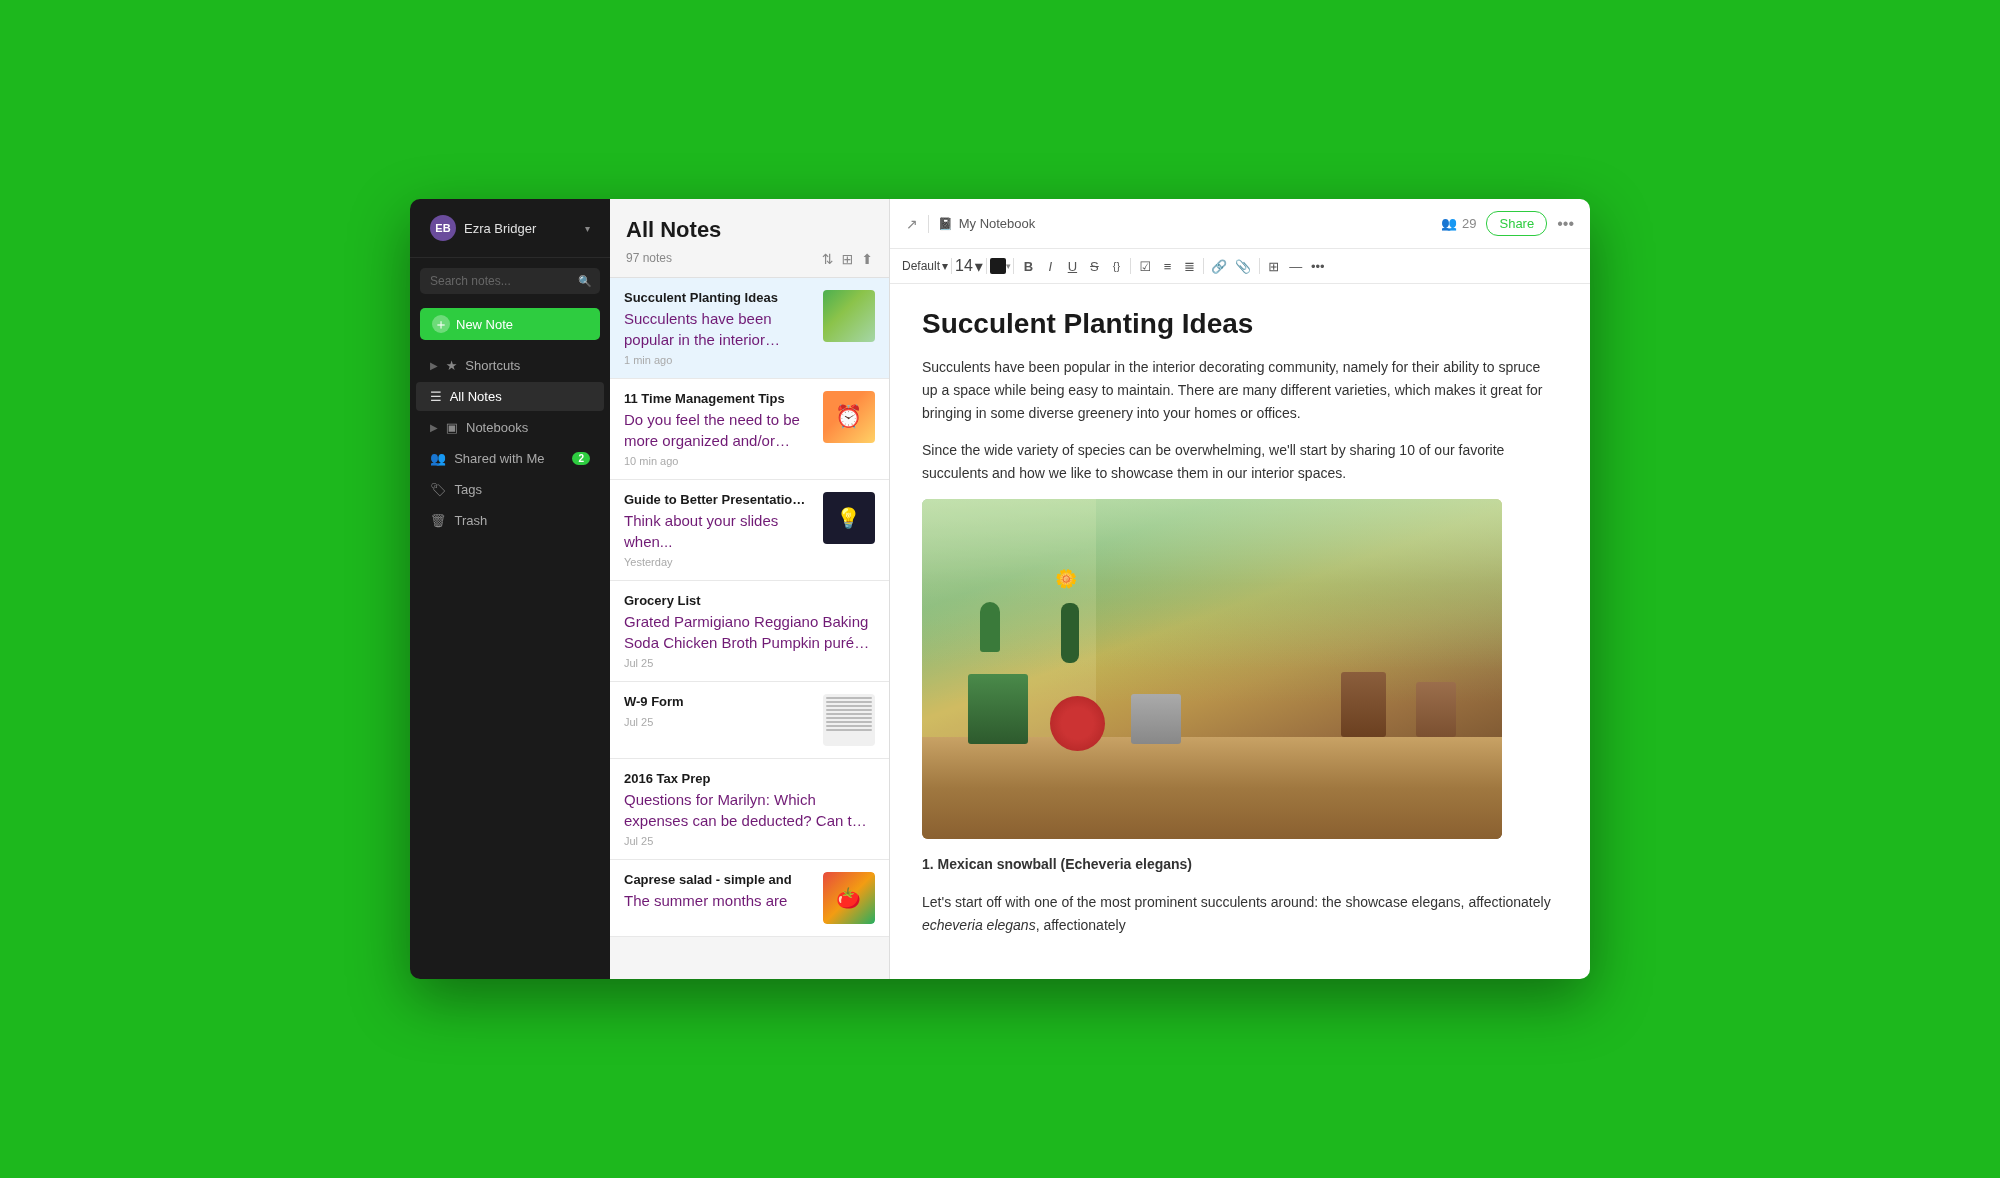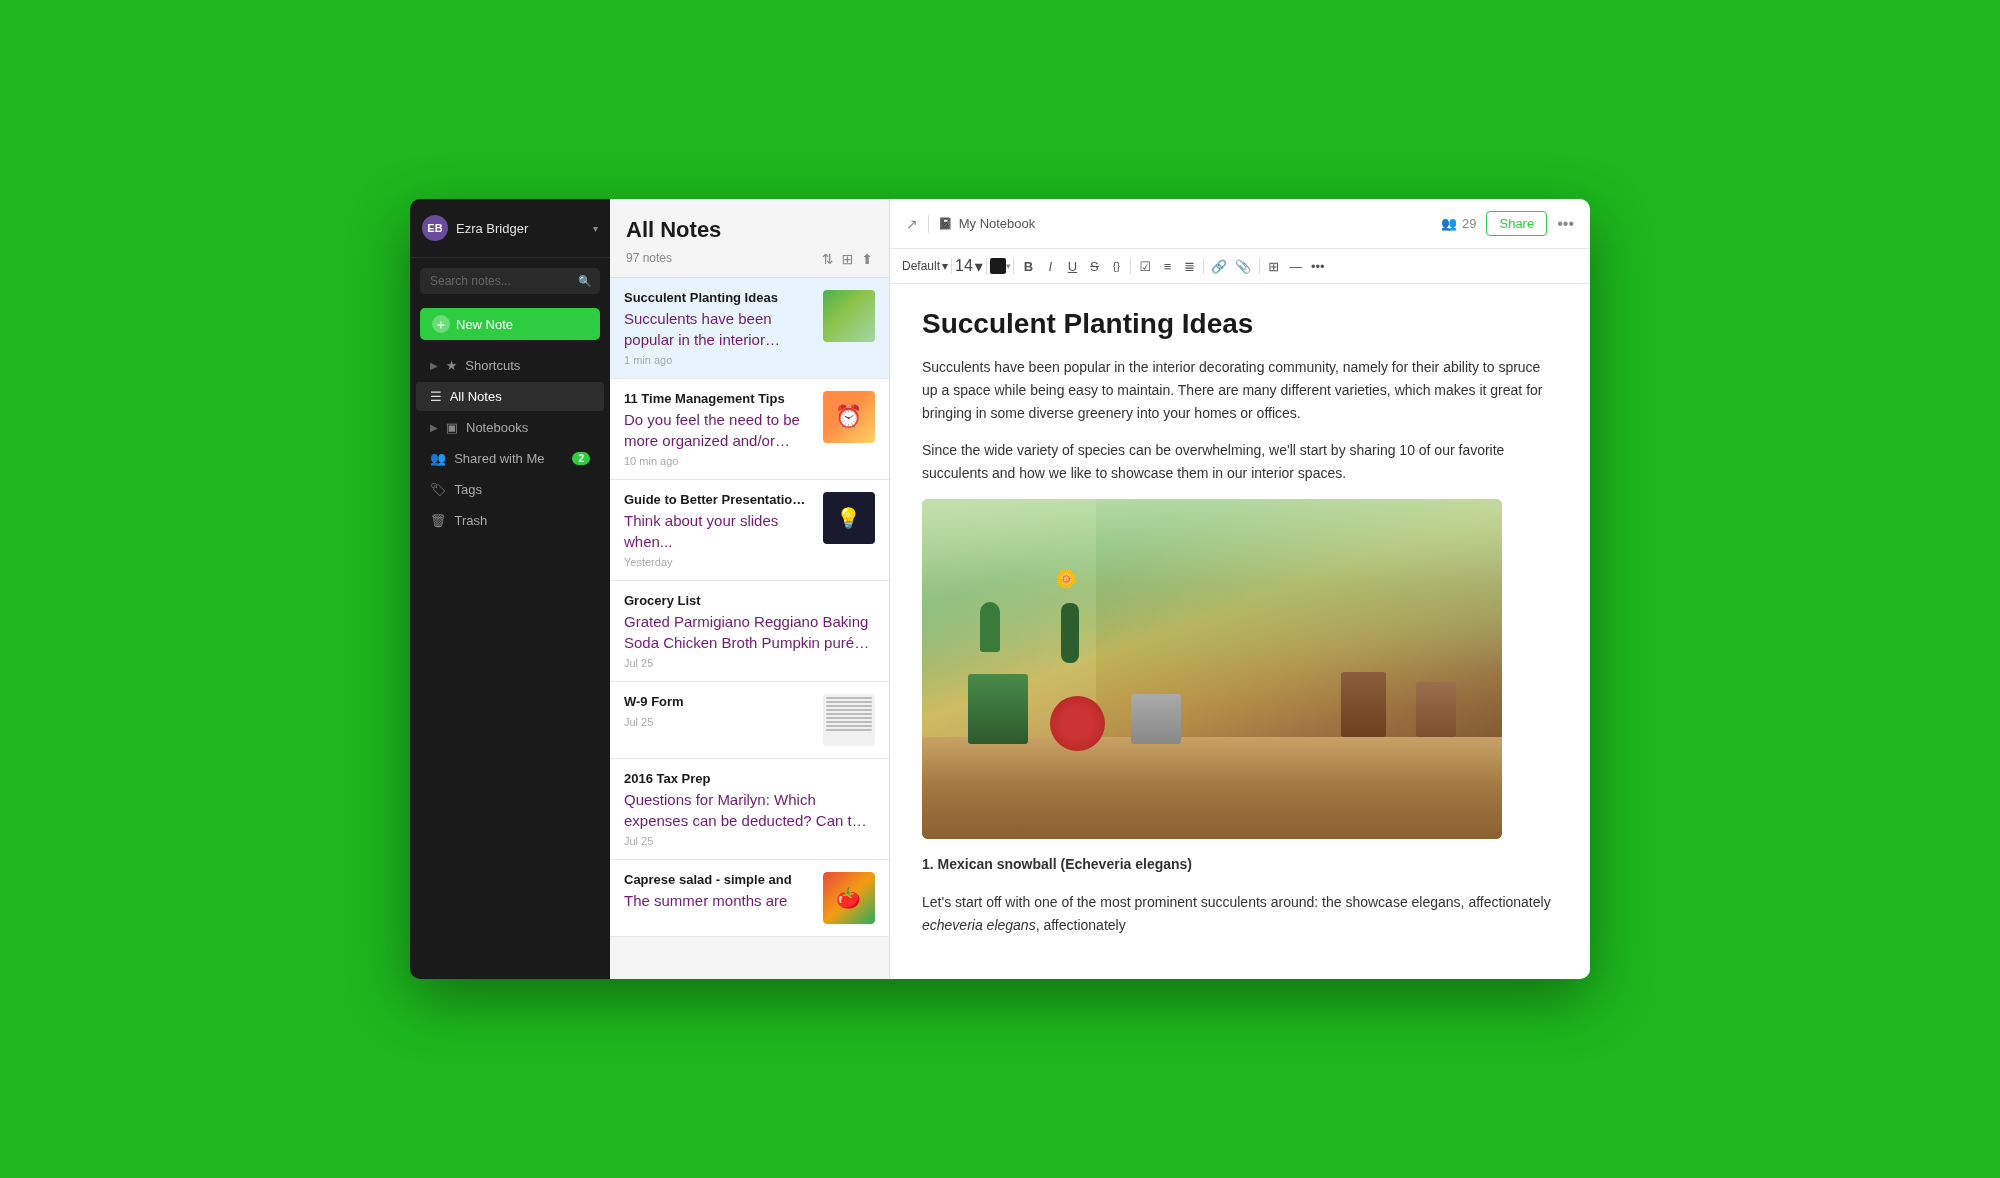--- a/index.html
+++ b/index.html
@@ -21,21 +21,21 @@
     }
     
     .sidebar {
       width: 200px;
       background: #1a1a1a;
       display: flex;
       flex-direction: column;
       flex-shrink: 0;
     }
     .sidebar-header {
-      padding: 16px 12px;
+      padding: 16px 20px;
       display: flex;
       align-items: center;
       gap: 8px;
       border-bottom: 1px solid #2a2a2a;
     }
     .avatar {
       width: 26px;
       height: 26px;
       border-radius: 50%;
       background: #6a4c9c;
@@ -297,21 +297,21 @@
     .collab-count {
       display: flex;
       align-items: center;
       gap: 4px;
       color: #888;
       font-size: 13px;
     }
     .share-btn {
       background: transparent;
       border: 1px solid #2ecc40;
-      border-radius: 4px;
+      border-radius: 12px;
       padding: 4px 12px;
       color: #2ecc40;
       font-size: 13px;
       cursor: pointer;
       font-weight: 500;
     }
     .more-btn {
       color: #888;
       font-size: 16px;
       cursor: pointer;

